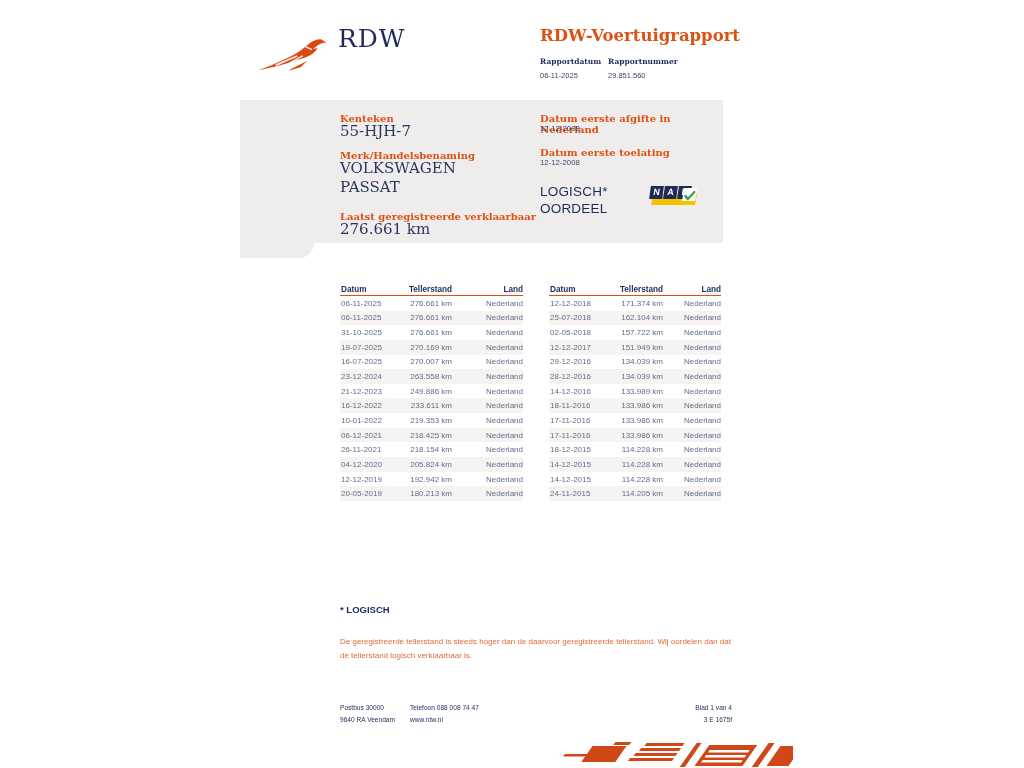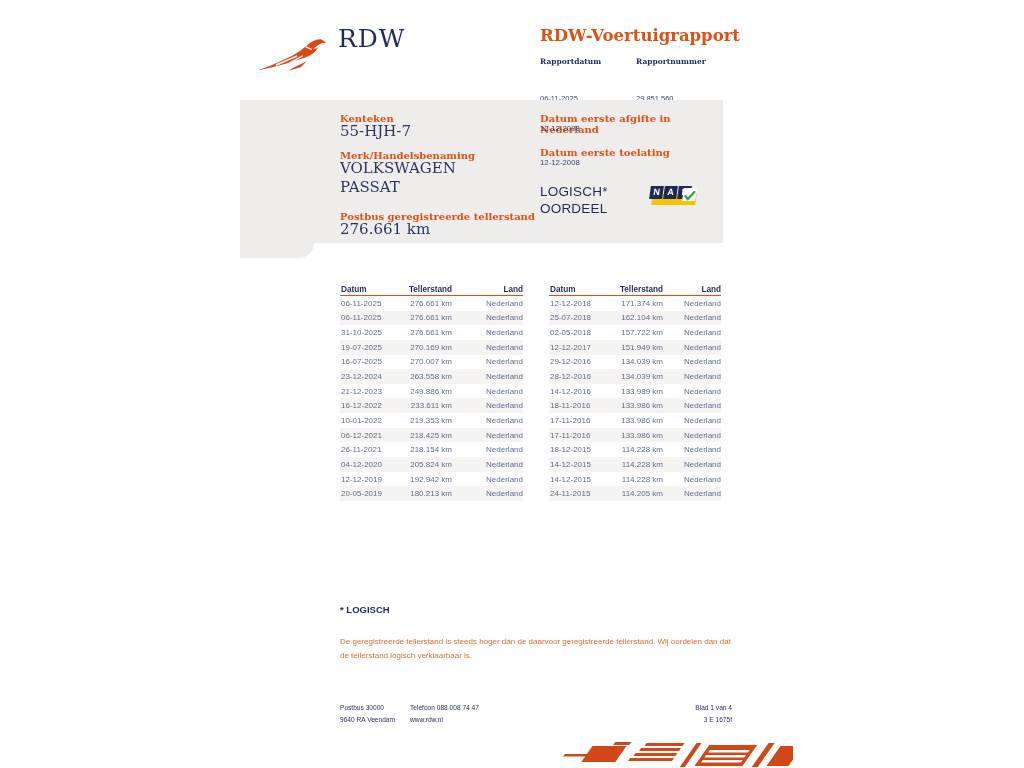--- a/index.html
+++ b/index.html
@@ -9,21 +9,21 @@
 
   
   #page { position:relative; width:826px; height:768px; background:#fff; }
   .logo-wing { left:256px; top:26px; width:78px; height:50px; }
   .logo-text { left:338px; top:24px; font-family:"DejaVu Serif", serif;
                font-size:25px; letter-spacing:1px; color:#1F2A5A; }
   .doc-title { left:540px; top:26px; font-family:"DejaVu Serif", serif;
                font-weight:bold; font-size:16.5px; color:#DC5214; }
   .meta { left:540px; top:57px; font-size:7.5px; color:#1F2A5A; }
   .meta .lbl { font-family:"DejaVu Serif", serif; font-weight:bold; }
-  .meta-grid { display:grid; grid-template-columns:68px auto; grid-row-gap:5px;gap:28px; }
+  .meta-grid { display:grid; grid-template-columns:68px auto; grid-row-gap:5px; }
   .meta .val { color:#3A4670; }
 
   
   .panel { left:240px; top:100px; width:483px; height:143px; background:#EFEDEC; }
   .panel-tab { left:240px; top:243px; width:74px; height:15px; background:#EFEDEC;
                border-radius:0 0 16px 0; }
   .olabel { font-family:"DejaVu Serif", serif; font-weight:bold;
             font-size:10px; color:#DC5214; }
   .bigval { font-family:"DejaVu Serif", serif; font-size:15px; color:#2A3560;text-align:right; }
   .smallval { font-size:7.8px; color:#3A4670; }
@@ -99,21 +99,21 @@
   </div>
 
   <div class="abs panel">
     <div class="abs olabel" style="left:100px; top:13px;">Kenteken</div>
     <div class="abs bigval" style="left:100px; top:22px;">55-HJH-7</div>
 
     <div class="abs olabel" style="left:100px; top:50px;">Merk/Handelsbenaming</div>
     <div class="abs bigval" style="left:100px; top:59px;">VOLKSWAGEN</div>
     <div class="abs bigval" style="left:100px; top:78px;">PASSAT</div>
 
-    <div class="abs olabel" style="left:100px; top:111px;">Postbus geregistreerde tellerstand</div>
+    <div class="abs olabel" style="left:100px; top:111px;">Laatst geregistreerde verklaarbaar</div>
     <div class="abs bigval" style="left:100px; top:120px;">276.661 km</div>
 
     <div class="abs olabel" style="left:300px; top:13px;">Datum eerste afgifte in Nederland</div>
     <div class="abs smallval" style="left:300px; top:24px;">12-12-2008</div>
 
     <div class="abs olabel" style="left:300px; top:47px;">Datum eerste toelating</div>
     <div class="abs smallval" style="left:300px; top:58px;">12-12-2008</div>
 
     <div class="abs oordeel" style="left:300px; top:83px;">
       <div>LOGISCH*</div>

